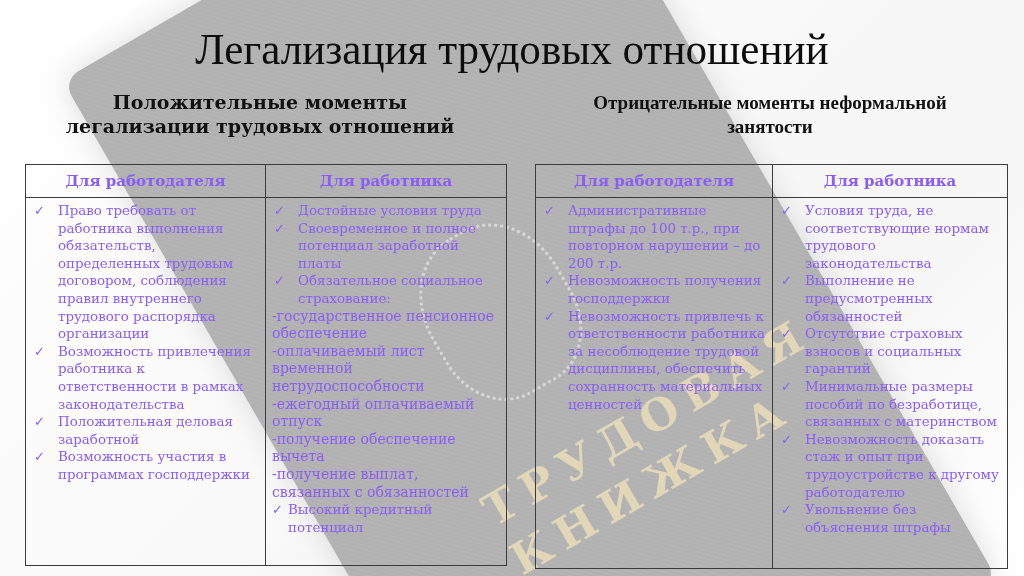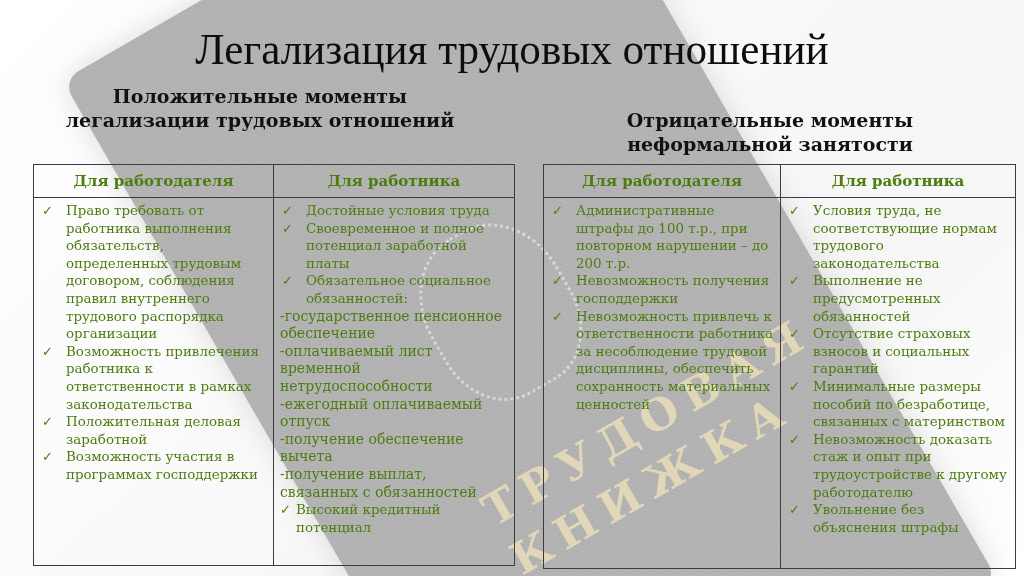--- a/index.html
+++ b/index.html
@@ -37,25 +37,25 @@
   .page-title {
     position:absolute; left:0; right:0; top:24px; text-align:center;
     font-family:"Liberation Serif",serif; font-size:44px; font-weight:normal;
     transform:scaleX(0.98); letter-spacing:0px; color:#0d0d0d;
   }
   .subhead {
     position:absolute; text-align:center;
     font-family:"DejaVu Serif",serif; font-weight:bold; font-size:19px; line-height:24px;
     color:#111;
   }
-  .subhead.left { left:60px; width:400px; top:84px; }
-  .subhead.right { left:560px; width:420px; top:108px; }
+  .subhead.left { left:60px; width:400px; top:90px; }
+  .subhead.right { left:560px; width:420px; top:91px;font-family:Liberation Serif, serif; }
   table.grid {
     position:absolute; border-collapse:collapse; table-layout:fixed;
-    font-family:"DejaVu Serif",serif; color:#4d7c0f;margin-left:8px;
+    font-family:"DejaVu Serif",serif; color:#8b5cf6;
   }
   table.grid td, table.grid th {
     border:1.5px solid #3c3c3c; vertical-align:top; padding:0;
   }
   table.grid th {
     font-weight:bold; font-size:15px; height:32px; vertical-align:middle; text-align:center;
   }
   table.grid td { padding:4px 6px 0 6px; }
   .t-left { left:25px; top:164px; width:481px; height:402px; }
   .t-right { left:535px; top:164px; width:472px; height:405px; }
@@ -102,21 +102,21 @@
           <li><span class="mark">✓</span><span>Право требовать от работника выполнения обязательств, определенных трудовым договором, соблюдения правил внутреннего трудового распорядка организации</span></li>
           <li><span class="mark">✓</span><span>Возможность привлечения работника к ответственности в рамках законодательства</span></li>
           <li><span class="mark">✓</span><span>Положительная деловая заработной</span></li>
           <li><span class="mark">✓</span><span>Возможность участия в программах господдержки</span></li>
         </ul>
       </td>
       <td>
         <ul class="checks">
           <li><span class="mark">✓</span><span>Достойные условия труда</span></li>
           <li><span class="mark">✓</span><span>Своевременное и полное потенциал заработной платы</span></li>
-          <li><span class="mark">✓</span><span>Обязательное социальное обязанностей:</span></li>
+          <li><span class="mark">✓</span><span>Обязательное социальное страхование:</span></li>
         </ul>
         <div class="dash-line">-государственное пенсионное обеспечение</div>
         <div class="dash-line">-оплачиваемый лист временной нетрудоспособности</div>
         <div class="dash-line">-ежегодный оплачиваемый отпуск</div>
         <div class="dash-line">-получение обеспечение вычета</div>
         <div class="dash-line">-получение выплат, связанных с обязанностей</div>
         <div class="check-tight"><span class="mark">✓</span><span>Высокий кредитный потенциал</span></div>
       </td>
     </tr>
   </tbody>

